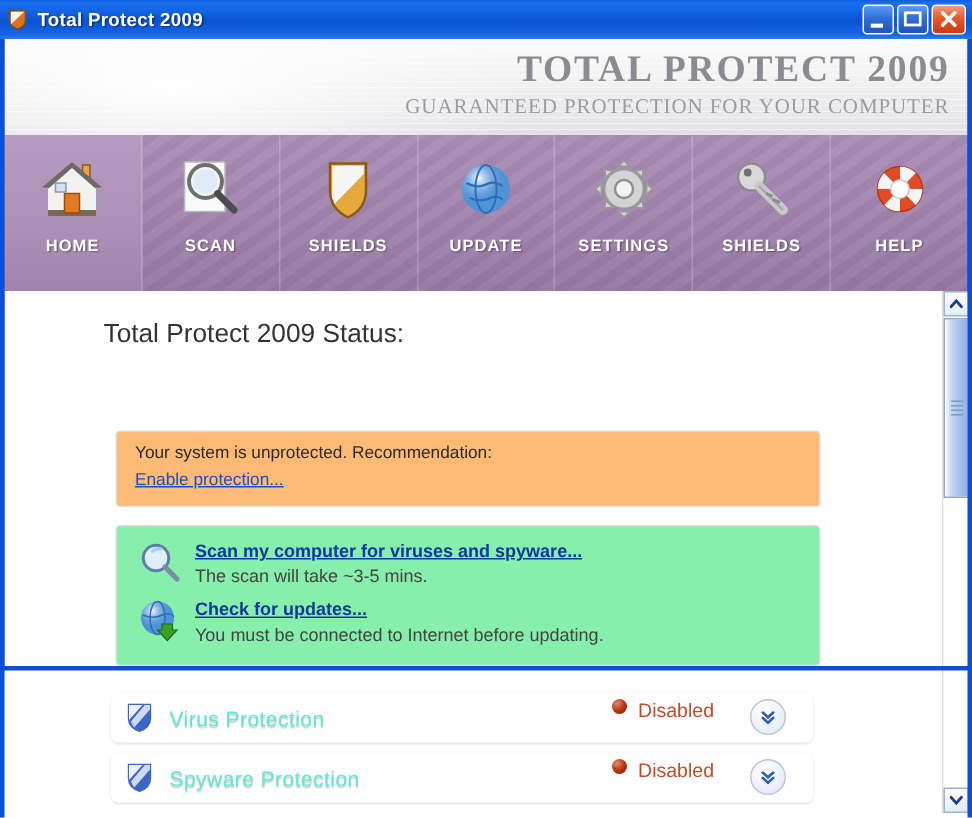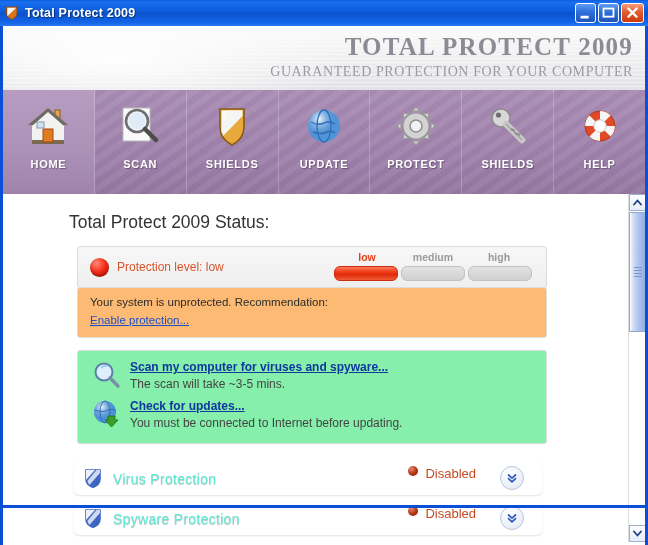--- a/index.html
+++ b/index.html
@@ -1,18 +1,18 @@
 <!DOCTYPE html>
 <html><head>
 <meta charset="utf-8">
 <style>
   html,body{margin:0;padding:0;background:#ffffff;}
   body{width:648px;height:545px;overflow:hidden;font-family:"Liberation Sans",sans-serif;}
 
-  .window{position:absolute;left:0;top:0;width:648px;height:508px;
+  .window{position:absolute;left:0;top:0;width:648px;height:447px;
           background:#0a46c8;box-sizing:border-box;}
 
   
   .titlebar{position:absolute;left:0;top:0;width:648px;height:26px;
     background:linear-gradient(to bottom,#0b5ede 0%,#1a6ff0 8%,#0d5ad8 45%,#0b52cf 52%,#1466e8 88%,#2a7bf2 100%);
     display:flex;align-items:center;}
   .app-icon{width:16px;height:16px;margin-left:4px;margin-right:5px;position:relative;flex:0 0 auto;}
   .title-text{color:#fff;font-size:12.5px;font-weight:bold;letter-spacing:.2px;
     text-shadow:1px 1px 1px rgba(0,0,0,.45);font-family:"Liberation Sans",sans-serif;}
   .wbtns{position:absolute;right:4px;top:3px;display:flex;gap:2px;}
@@ -232,21 +232,21 @@
               <path d="M43 24 l-4 -4 v8 z"></path>
             <path d="M11 11 l5.6 .8 -4.8 4.8 z"></path>
               <path d="M37 37 l-5.6 -.8 4.8 -4.8 z"></path>
             <path d="M37 11 l-.8 5.6 -4.8 -4.8 z"></path>
               <path d="M11 37 l.8 -5.6 4.8 4.8 z"></path>
             <circle cx="24" cy="24" r="13"></circle>
           </g>
           <circle cx="24" cy="24" r="6" fill="#f2f2f2" stroke="#8f8f8f" stroke-width="1.6"></circle>
         </svg>
       </span>
-      <span class="tlabel">PROTECT</span>
+      <span class="tlabel">SETTINGS</span>
     </div>
 
     <div class="tbtn">
       <span class="ticon">
         <svg width="48" height="48" viewBox="0 0 48 48">
           <circle cx="17" cy="16" r="9" fill="#d8d8d8" stroke="#8d8d8d" stroke-width="1.6"></circle>
           <circle cx="14.5" cy="13" r="2.6" fill="#6f6f6f"></circle>
           <path d="M22 22 L38 38" stroke="#c9c9c9" stroke-width="6.5" stroke-linecap="round"></path>
           <path d="M22 22 L38 38" stroke="#8d8d8d" stroke-width="1.4" fill="none" opacity=".6"></path>
           <path d="M31 31 l5 2 M27 27 l4 2" stroke="#8d8d8d" stroke-width="2"></path>
@@ -268,38 +268,20 @@
         </svg>
       </span>
       <span class="tlabel">HELP</span>
     </div>
   </div>
 
   <div class="content">
 
     <div class="page-title">Total Protect 2009 Status:</div>
 
-    <div class="panel" id="panel-status">
-      <div class="plevel">
-        <span class="dot-red"></span>
-        <span class="plevel-txt">Protection level: low</span>
-      </div>
-      <div class="meter">
-        <div class="meter-labels">
-          <span class="lo">low</span>
-          <span class="md">medium</span>
-          <span class="hi">high</span>
-        </div>
-        <div class="meter-bars">
-          <span class="seg on"></span>
-          <span class="seg"></span>
-          <span class="seg"></span>
-        </div>
-      </div>
-    </div>
 
     <div class="panel" id="panel-reco">
       <div class="reco-txt">Your system is unprotected. Recommendation:</div>
       <a class="reco-link">Enable protection...</a>
     </div>
 
     <div class="panel" id="panel-actions">
       <div class="act a1">
         <span class="act-ico">
           <svg width="29" height="29" viewBox="0 0 29 29">

